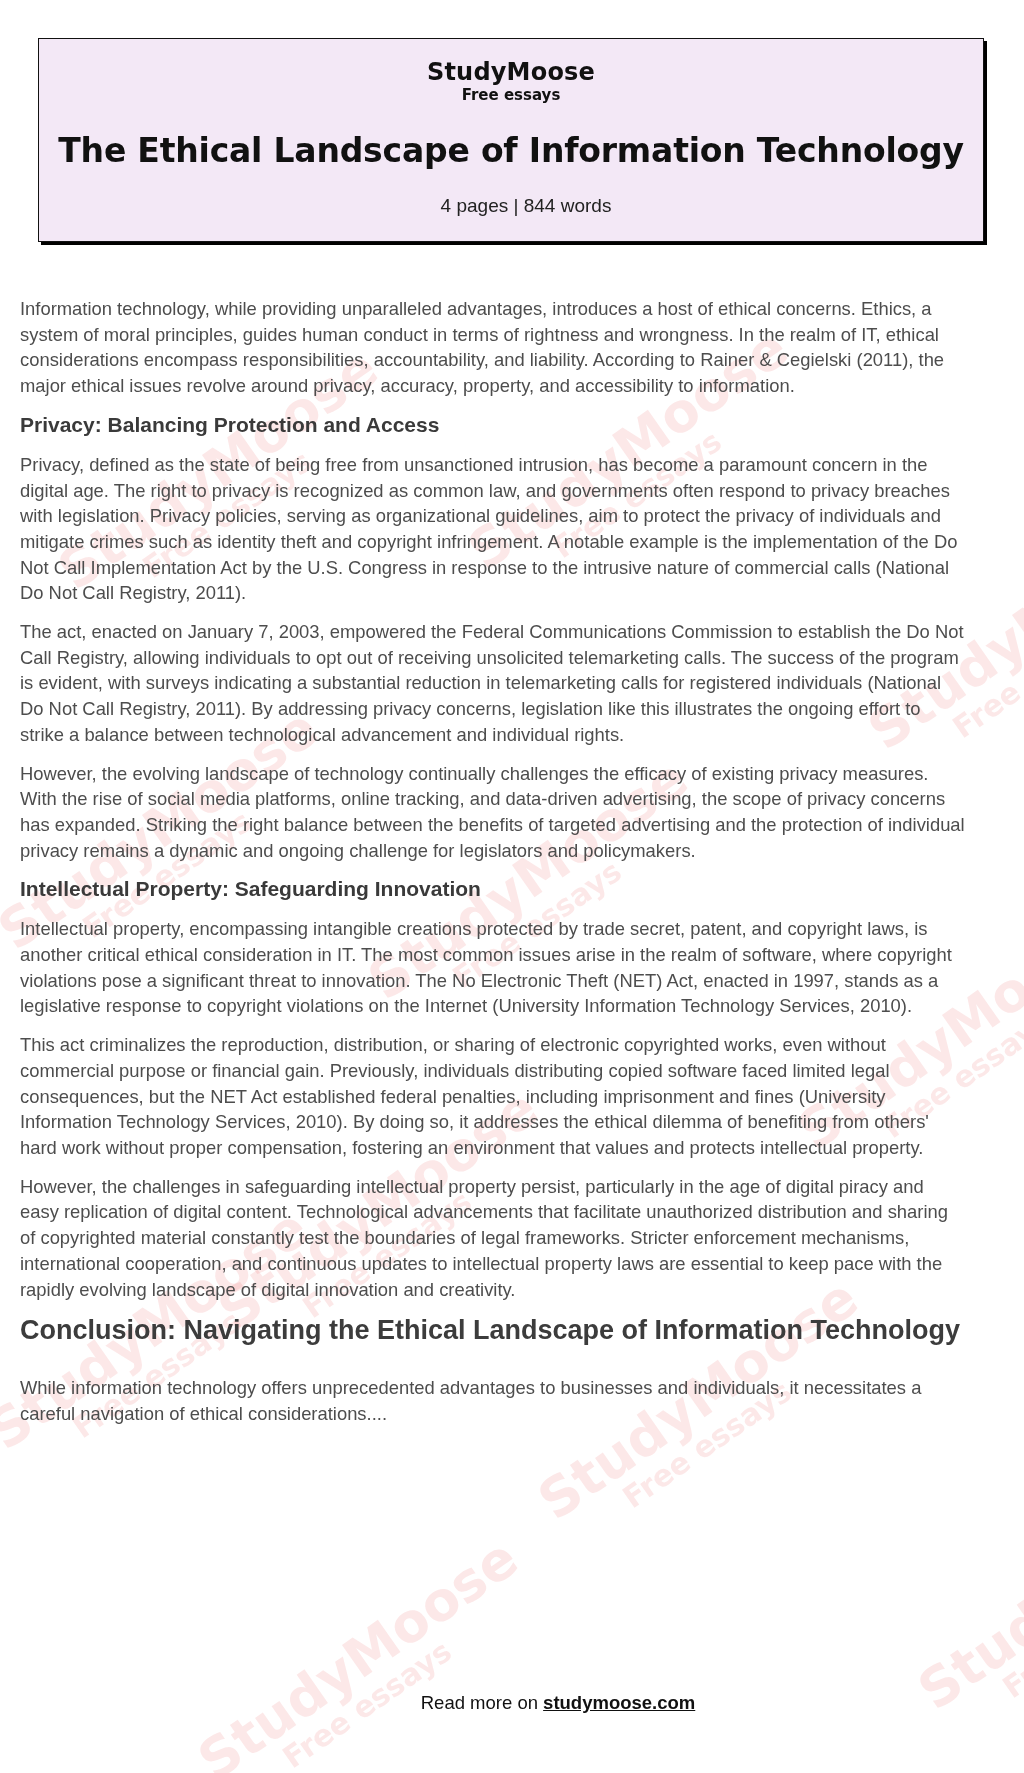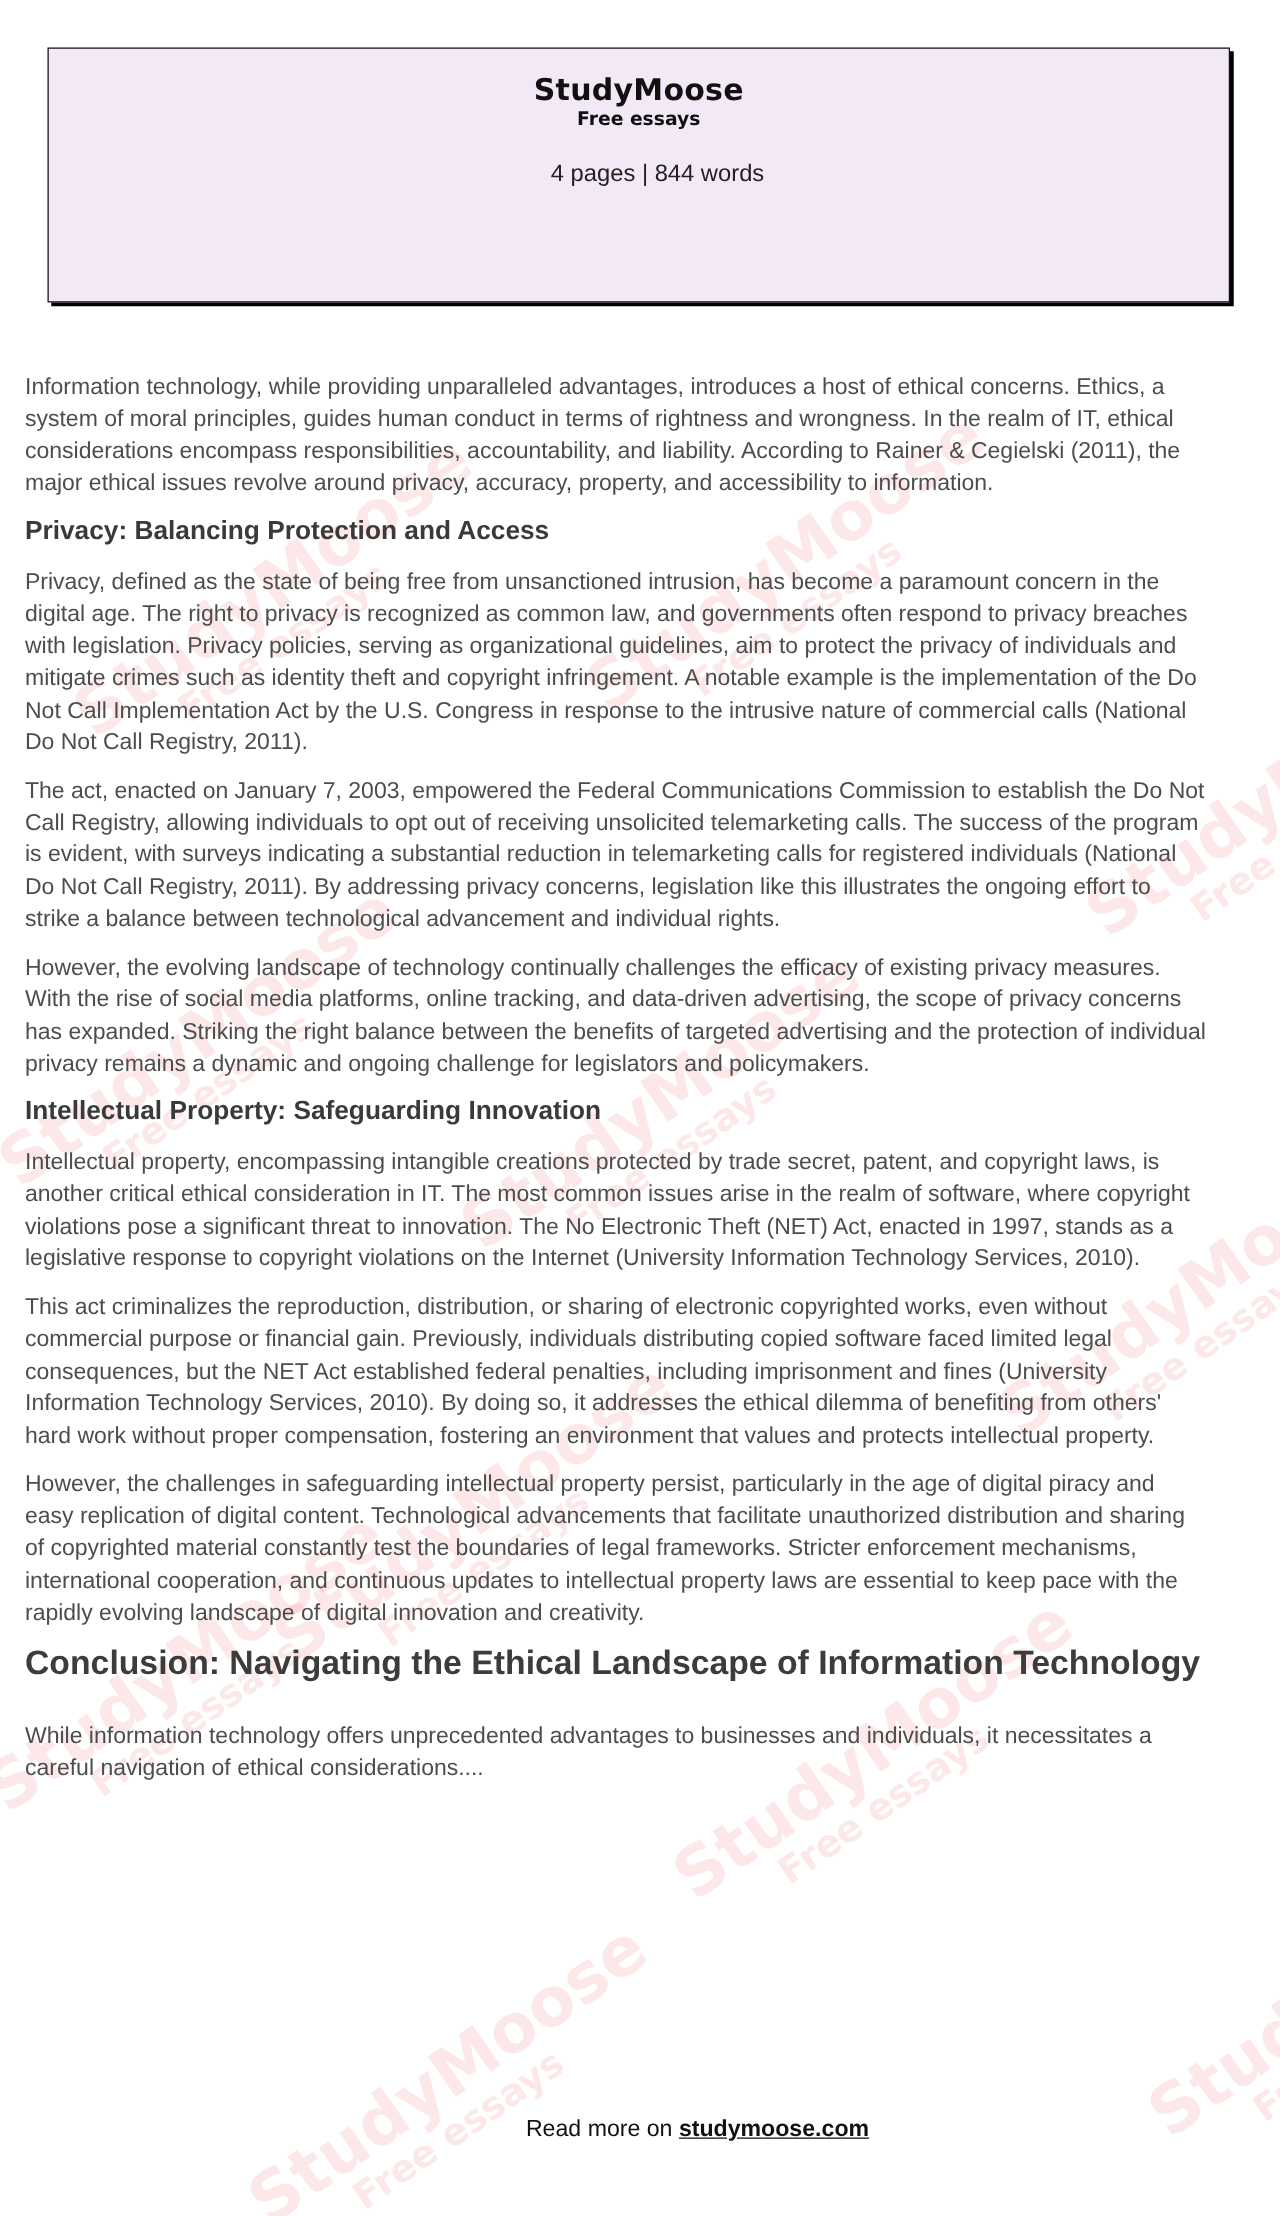--- a/index.html
+++ b/index.html
@@ -167,20 +167,21 @@
     </div>
   <div class="wm" style="left:180px; top:1630px;">
       <span class="wm-big">StudyMoose</span>
       <span class="wm-small">Free essays</span>
     </div>
 </div>
 
 <div class="header-box">
   <div class="brand">StudyMoose</div>
   <div class="brand-sub">Free essays</div>
+  <div class="doc-title">The Ethical Landscape of Information Technology</div>
   <div class="doc-meta">4 pages | 844 words</div>
 </div>
 
 <div class="content">
   <p>Information technology, while providing unparalleled advantages, introduces a host of ethical concerns. Ethics, a system of moral principles, guides human conduct in terms of rightness and wrongness. In the realm of IT, ethical considerations encompass responsibilities, accountability, and liability. According to Rainer &amp; Cegielski (2011), the major ethical issues revolve around privacy, accuracy, property, and accessibility to information.</p>
 
   <h3>Privacy: Balancing Protection and Access</h3>
   <p>Privacy, defined as the state of being free from unsanctioned intrusion, has become a paramount concern in the digital age. The right to privacy is recognized as common law, and governments often respond to privacy breaches with legislation. Privacy policies, serving as organizational guidelines, aim to protect the privacy of individuals and mitigate crimes such as identity theft and copyright infringement. A notable example is the implementation of the Do Not Call Implementation Act by the U.S. Congress in response to the intrusive nature of commercial calls (National Do Not Call Registry, 2011).</p>
   <p>The act, enacted on January 7, 2003, empowered the Federal Communications Commission to establish the Do Not Call Registry, allowing individuals to opt out of receiving unsolicited telemarketing calls. The success of the program is evident, with surveys indicating a substantial reduction in telemarketing calls for registered individuals (National Do Not Call Registry, 2011). By addressing privacy concerns, legislation like this illustrates the ongoing effort to strike a balance between technological advancement and individual rights.</p>
   <p>However, the evolving landscape of technology continually challenges the efficacy of existing privacy measures. With the rise of social media platforms, online tracking, and data-driven advertising, the scope of privacy concerns has expanded. Striking the right balance between the benefits of targeted advertising and the protection of individual privacy remains a dynamic and ongoing challenge for legislators and policymakers.</p>

